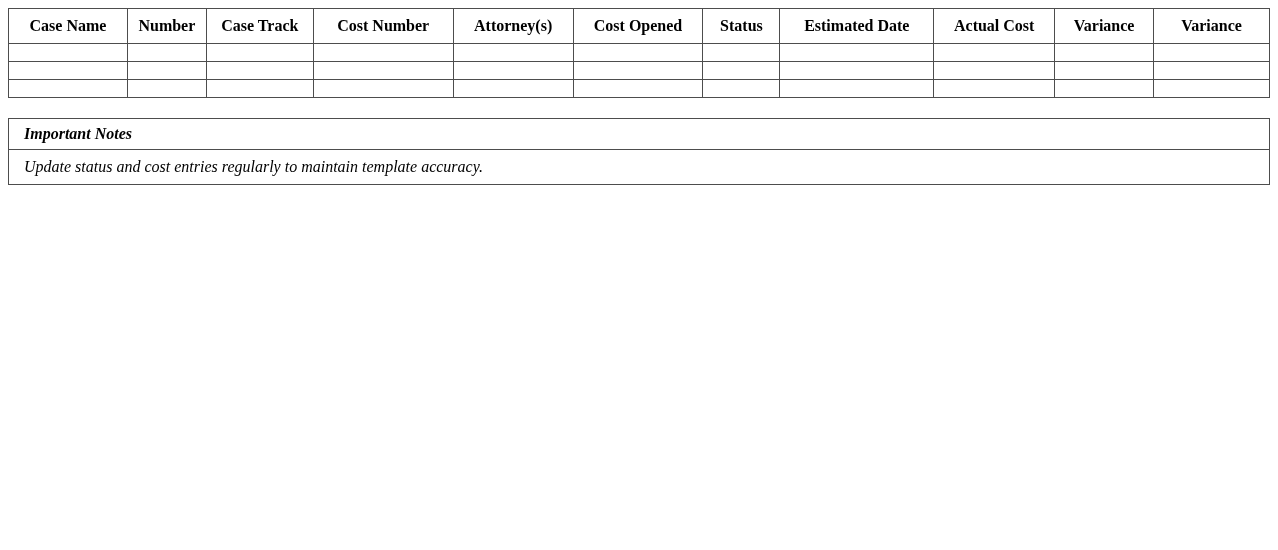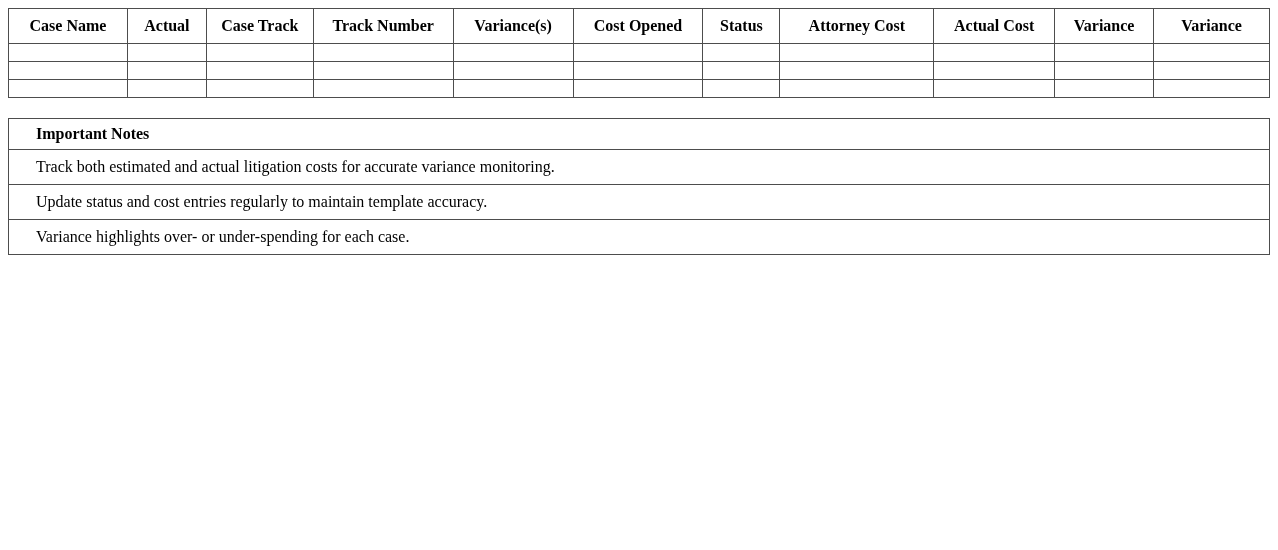--- a/index.html
+++ b/index.html
@@ -41,22 +41,23 @@
   .case-table tbody tr {
     height: 18px;
   }
   .notes-table {
     margin-top: 20px;
     border: 1px solid #2e2e2e;
   }
   .notes-table td {
     border: 1px solid #4d4d4d;
     vertical-align: middle;
-    padding: 0 27px;
+    padding: 0 15px;
     overflow: hidden;
+    font-style: italic;
   }
   .notes-title-row {
     height: 31px;
   }
   .notes-title-row td {
     font-weight: bold;
   }
   .note-row {
     height: 35px;
   }
@@ -76,27 +77,27 @@
         <col style="width: 10.3%;">
         <col style="width: 6.1%;">
         <col style="width: 12.2%;">
         <col style="width: 9.59%;">
         <col style="width: 7.84%;">
         <col style="width: 9.19%;">
       </colgroup>
     <thead>
       <tr>
           <th>Case Name</th>
-          <th>Actual</th>
+          <th>Number</th>
           <th>Case Track</th>
-          <th>Track Number</th>
-          <th>Variance(s)</th>
+          <th>Cost Number</th>
+          <th>Attorney(s)</th>
           <th>Cost Opened</th>
           <th>Status</th>
-          <th>Attorney Cost</th>
+          <th>Estimated Date</th>
           <th>Actual Cost</th>
           <th>Variance</th>
           <th>Variance</th>
         </tr>
     </thead>
     <tbody>
         <tr>
           <td></td>
           <td></td>
           <td></td>
@@ -136,25 +137,19 @@
           <td></td>
         </tr>
       </tbody>
   </table>
 
   <table class="notes-table">
     <tbody>
       <tr class="notes-title-row">
         <td>Important Notes</td>
       </tr>
-    <tr class="note-row">
-          <td>Track both estimated and actual litigation costs for accurate variance monitoring.</td>
-        </tr>
         <tr class="note-row">
           <td>Update status and cost entries regularly to maintain template accuracy.</td>
-        </tr>
-        <tr class="note-row">
-          <td>Variance highlights over- or under-spending for each case.</td>
         </tr>
       </tbody>
   </table>
 
 </main>
 
 </body></html>

